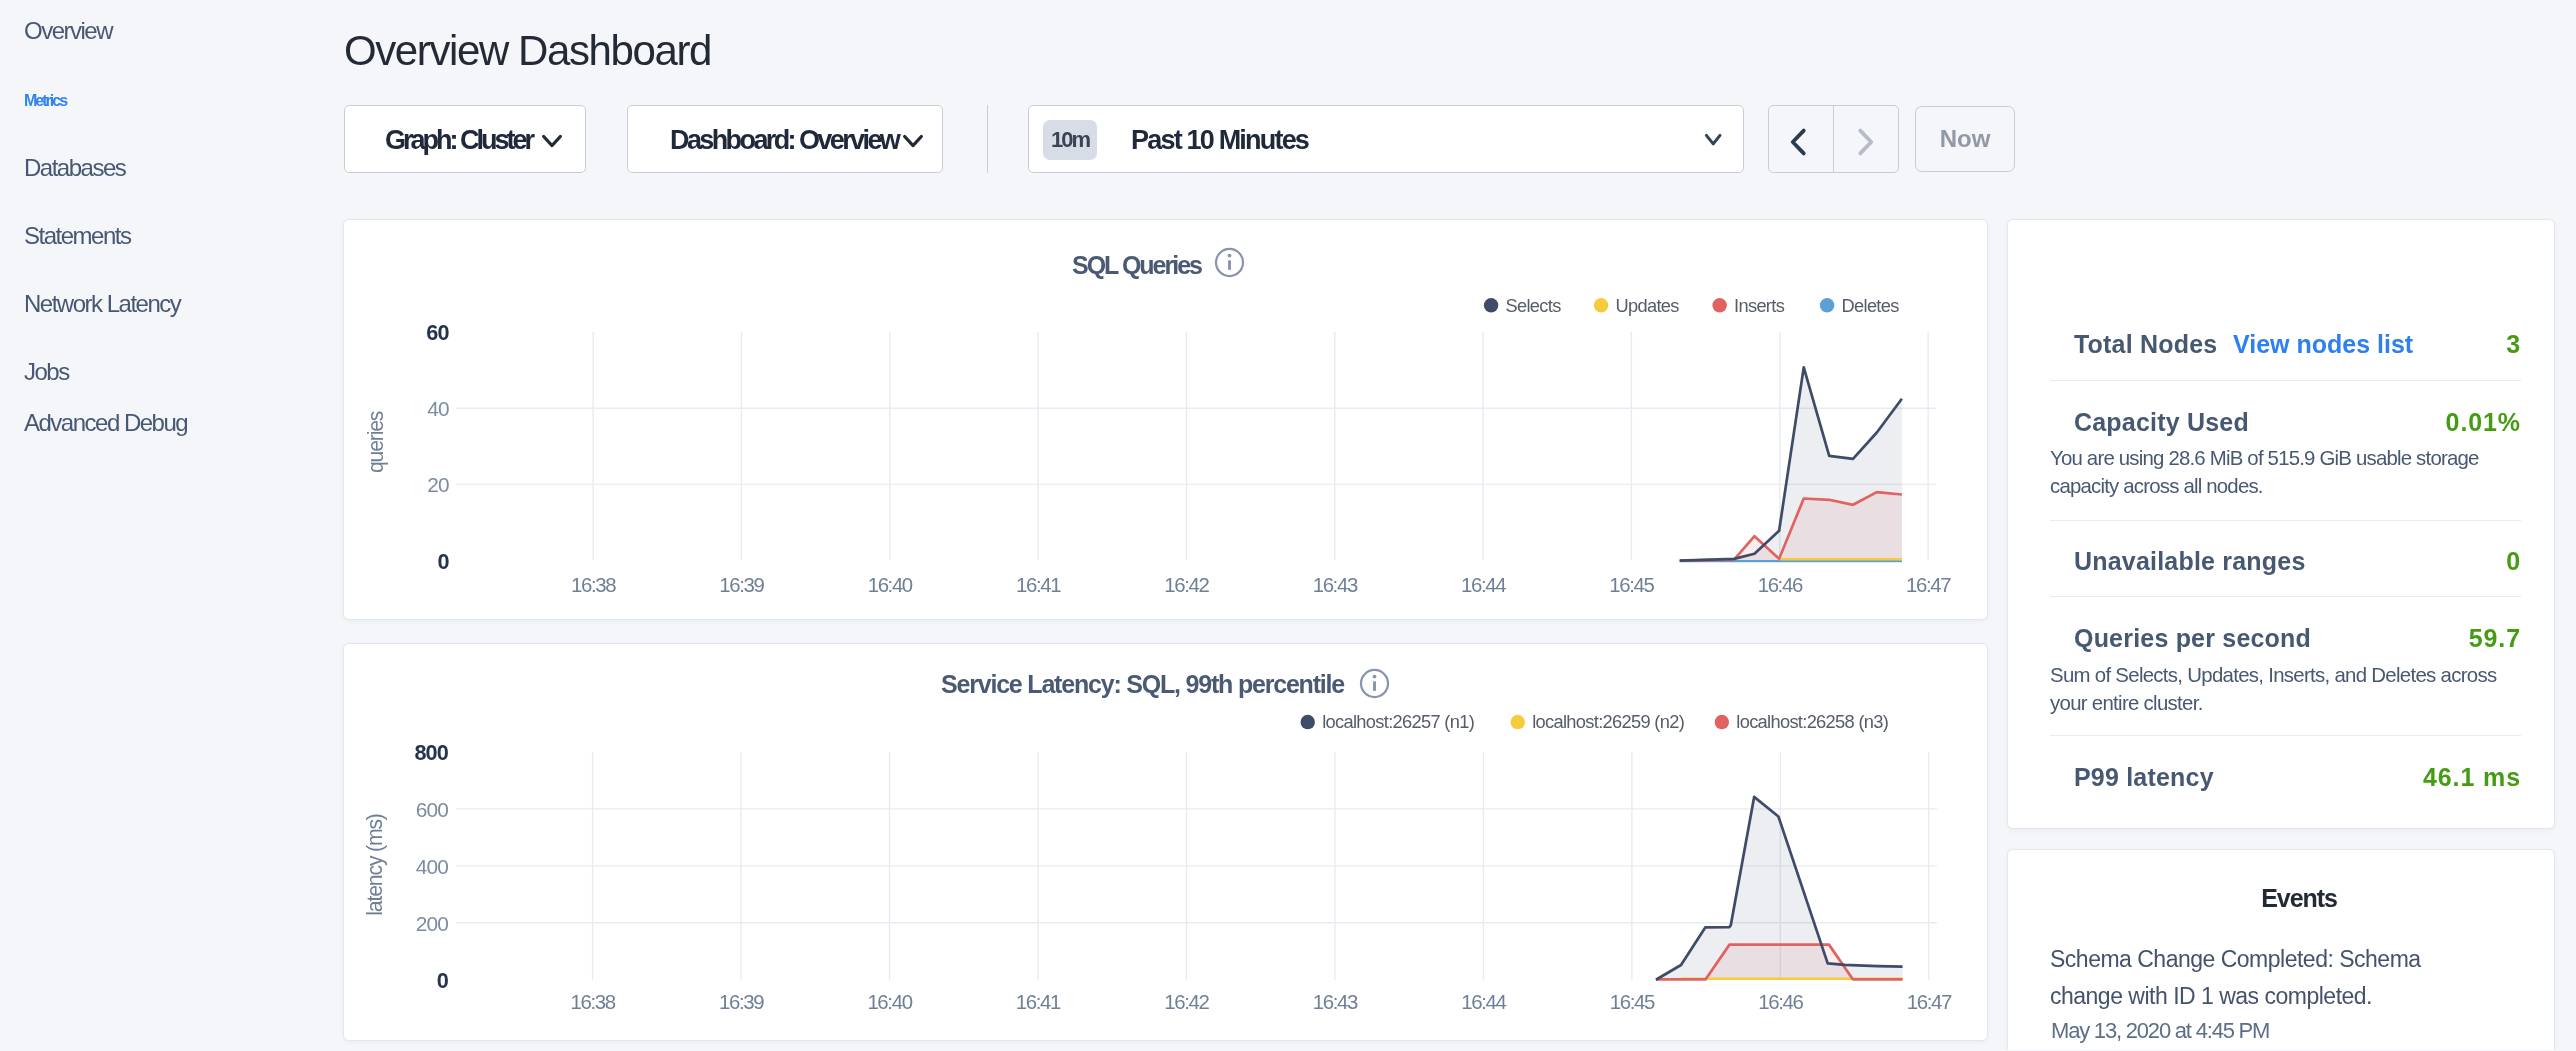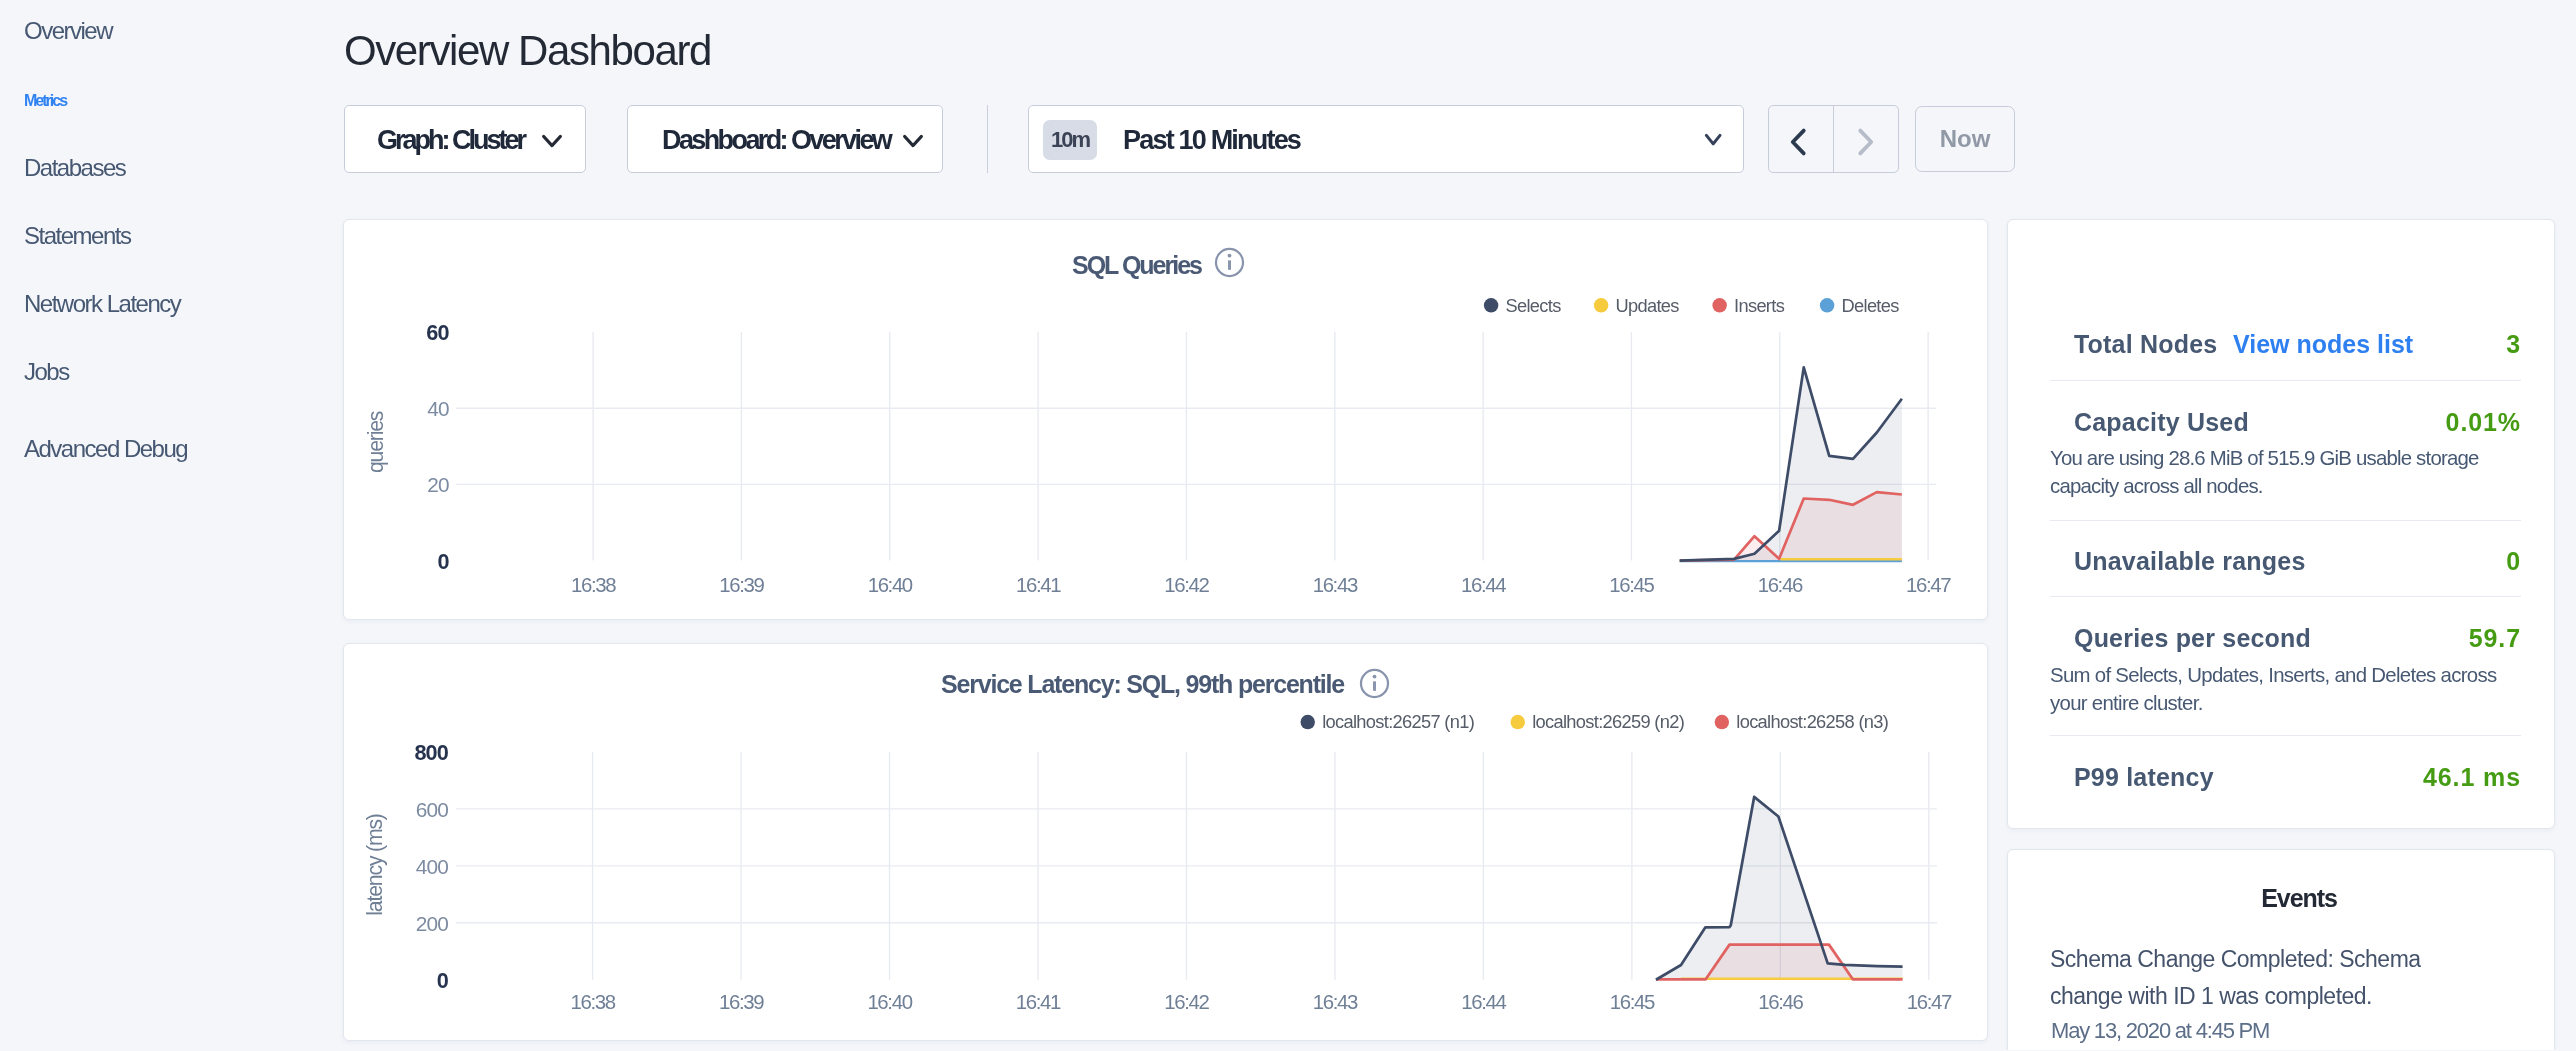--- a/index.html
+++ b/index.html
@@ -2,36 +2,36 @@
 <html style="font-size:13.6px"><head><meta charset="utf-8">
 <style>
 *{margin:0;padding:0;box-sizing:border-box;}
 html,body{width:2576px;height:1051px;background:#f4f6fa;font-family:"Liberation Sans",sans-serif;}
 .page{position:relative;width:2576px;height:1050px;overflow:hidden;background:#f4f6fa;}
 .abs{position:absolute;}
 .card{position:absolute;background:#fff;border:1.3px solid #e2e6ed;border-radius:6px;box-shadow:0 1.7px 4.3px rgba(56,76,108,0.05);}
 .nav{position:absolute;left:24px;font-size:24px;letter-spacing:-1.5px;color:#475872;white-space:nowrap;line-height:25.5px;}
 .nav.act{color:#3083f2;font-weight:bold;font-size:16px;letter-spacing:-2px;}
 .tbox{position:absolute;background:#fff;border:1.3px solid #c6ccda;border-radius:5.1px;}
-.tbtxt{position:absolute;font-size:27px;font-weight:bold;color:#20293a;white-space:nowrap;line-height:27px;}
+.tbtxt{position:absolute;font-size:27px;font-weight:bold;color:#20293a;white-space:nowrap;line-height:27px;margin-left:8px;}
 .sumlab{position:absolute;font-size:25px;font-weight:bold;letter-spacing:0.2px;color:#475872;white-space:nowrap;line-height:25px;margin-left:24px;}
 .sumval{position:absolute;font-size:25px;font-weight:bold;letter-spacing:0.9px;color:#459c13;white-space:nowrap;text-align:right;line-height:25px;}
 .sumdesc{position:absolute;font-size:20.4px;letter-spacing:-0.8px;color:#475872;line-height:28px;white-space:nowrap;}
 .divider{position:absolute;height:1.3px;background:#e7eaf0;}
 .hdg{position:absolute;text-align:center;font-size:25px;font-weight:bold;letter-spacing:-1.1px;color:#242a35;line-height:25px;}
 </style></head><body>
 <div class="page">
 
 <div class="nav" style="top:18px;">Overview</div>
 <div class="nav act" style="top:88px;">Metrics</div>
 <div class="nav" style="top:155px;">Databases</div>
 <div class="nav" style="top:223px;">Statements</div>
 <div class="nav" style="top:291px;">Network Latency</div>
 <div class="nav" style="top:359px;">Jobs</div>
-<div class="nav" style="top:436px;">Advanced Debug</div>
+<div class="nav" style="top:410px;">Advanced Debug</div>
 <div class="abs" style="left:344px;top:29px;font-size:42px;font-weight:400;color:#242a35;letter-spacing:-1.4px;line-height:43px;text-align:right;">Overview Dashboard</div>
 <div class="tbox" style="left:344px;top:105px;width:242px;height:68px;"></div>
 <div class="tbtxt" style="left:377px;top:127px;letter-spacing:-3px;">Graph: Cluster</div>
 <svg class="abs" style="left:540px;top:133px;" width="24" height="16" viewBox="0 0 28 19">
       <polyline points="4,4 14,15.0 24,4" fill="none" stroke="#242a35" stroke-width="3.6" stroke-linecap="round" stroke-linejoin="round"></polyline>
     </svg>
 <div class="tbox" style="left:627px;top:105px;width:316px;height:68px;"></div>
 <div class="tbtxt" style="left:662px;top:127px;letter-spacing:-2.6px;">Dashboard: Overview</div>
 <svg class="abs" style="left:901px;top:133px;" width="24" height="16" viewBox="0 0 28 19">
       <polyline points="4,4 14,15.0 24,4" fill="none" stroke="#242a35" stroke-width="3.6" stroke-linecap="round" stroke-linejoin="round"></polyline>

